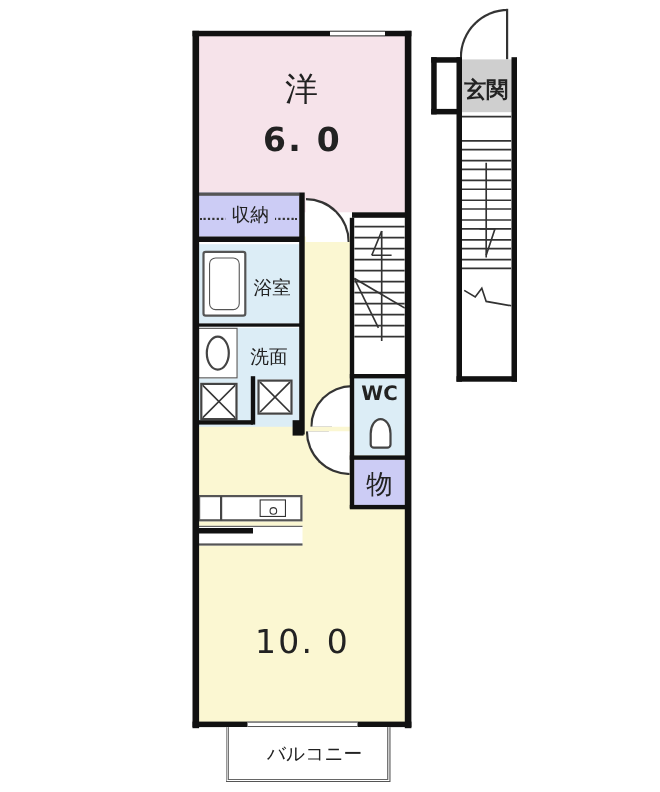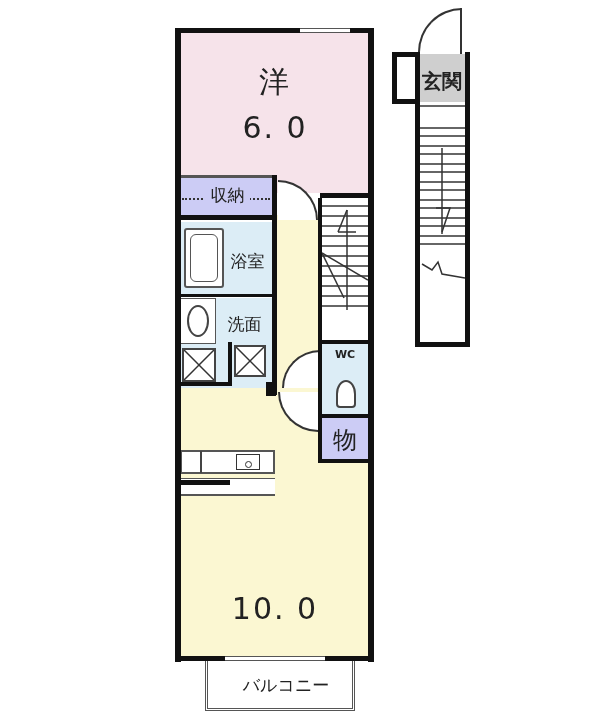--- a/index.html
+++ b/index.html
@@ -3,31 +3,31 @@
 <meta charset="utf-8">
 <style>
   html, body { margin:0; padding:0; background:#ffffff; }
   body { width:600px; height:720px; position:relative; overflow:hidden;
          font-family:"DejaVu Sans", "Liberation Sans", sans-serif; }
   .abs { position:absolute; box-sizing:border-box; }
   .wall { background:#111; position:absolute; }
   .room-label { position:absolute; color:#222; text-align:center; white-space:nowrap; }
   .big { font-size:30px; line-height:40px; letter-spacing:2px; }
   .mid { font-size:17px; }
-  .sm { font-size:11px; font-weight:bold; }
+  .sm { font-size:18px; font-weight:bold; }
   .thinline { position:absolute; background:#444; }
 </style>
 </head>
 <body>
 
 <div class="abs" style="left:0;top:0;width:600px;height:720px;">
 
   <div class="abs" style="left:180px;top:30px;width:190px;height:163px;background:#f6e3ea;"></div>
   <div class="room-label big" style="left:240px;top:62px;width:70px;">洋</div>
-  <div class="room-label big" style="left:220px;top:108px;width:110px;">6. 0</div>
+  <div class="room-label big" style="left:220px;top:108px;width:110px;font-weight:bold;">6. 0</div>
 
   <div class="abs" style="left:180px;top:175px;width:92px;height:40px;background:#ccccf5;border-top:3px solid #555;"></div>
   <div class="abs" style="left:182px;top:198px;width:88px;height:0;border-top:2px dotted #333;"></div>
   <div class="room-label mid" style="left:205px;top:184px;width:45px;background:#ccccf5;">収納</div>
 
   <div class="abs" style="left:276px;top:215px;width:44px;height:220px;background:#fbf7d2;"></div>
   <div class="abs" style="left:180px;top:385px;width:190px;height:272px;background:#fbf7d2;"></div>
 
   <div class="abs" style="left:180px;top:222px;width:92px;height:72px;background:#dcedf6;"></div>
   <div class="abs" style="left:184px;top:228px;width:40px;height:60px;border:2px solid #555;border-radius:3px;background:#fff;">
@@ -88,21 +88,21 @@
 
   <div class="abs" style="left:180px;top:450px;width:95px;height:24px;background:#fff;border:2px solid #555;"></div>
   <div class="thinline" style="left:200px;top:451px;width:2px;height:22px;"></div>
   <div class="abs" style="left:236px;top:454px;width:24px;height:16px;border:1.5px solid #333;">
     <div class="abs" style="left:8px;top:6px;width:7px;height:7px;border:1.5px solid #333;border-radius:50%;"></div>
   </div>
   <div class="abs" style="left:180px;top:480px;width:50px;height:5px;background:#111;"></div>
   <div class="abs" style="left:180px;top:478px;width:95px;height:18px;background:#fff;border-bottom:2px solid #555;border-top:1px solid #555;"></div>
   <div class="abs" style="left:180px;top:480px;width:50px;height:5px;background:#111;"></div>
 
-  <div class="room-label big" style="left:210px;top:565px;width:130px;margin-top:24px;">10. 0</div>
+  <div class="room-label big" style="left:210px;top:565px;width:130px;">10. 0</div>
 
   <div class="wall" style="left:175px;top:28px;width:6px;height:634px;"></div>
   <div class="wall" style="left:368px;top:28px;width:6px;height:634px;"></div>
   <div class="wall" style="left:175px;top:28px;width:199px;height:5px;"></div>
   <div class="wall" style="left:175px;top:656px;width:199px;height:5px;"></div>
   <div class="abs" style="left:300px;top:28px;width:50px;height:5px;background:#fff;border-top:1px solid #555;border-bottom:1px solid #555;"></div>
   <div class="abs" style="left:225px;top:656px;width:100px;height:5px;background:#fff;border-top:1px solid #555;border-bottom:1px solid #555;"></div>
 
   <div class="wall" style="left:320px;top:193px;width:50px;height:5px;"></div>
   <div class="wall" style="left:272px;top:175px;width:5px;height:220px;"></div>

